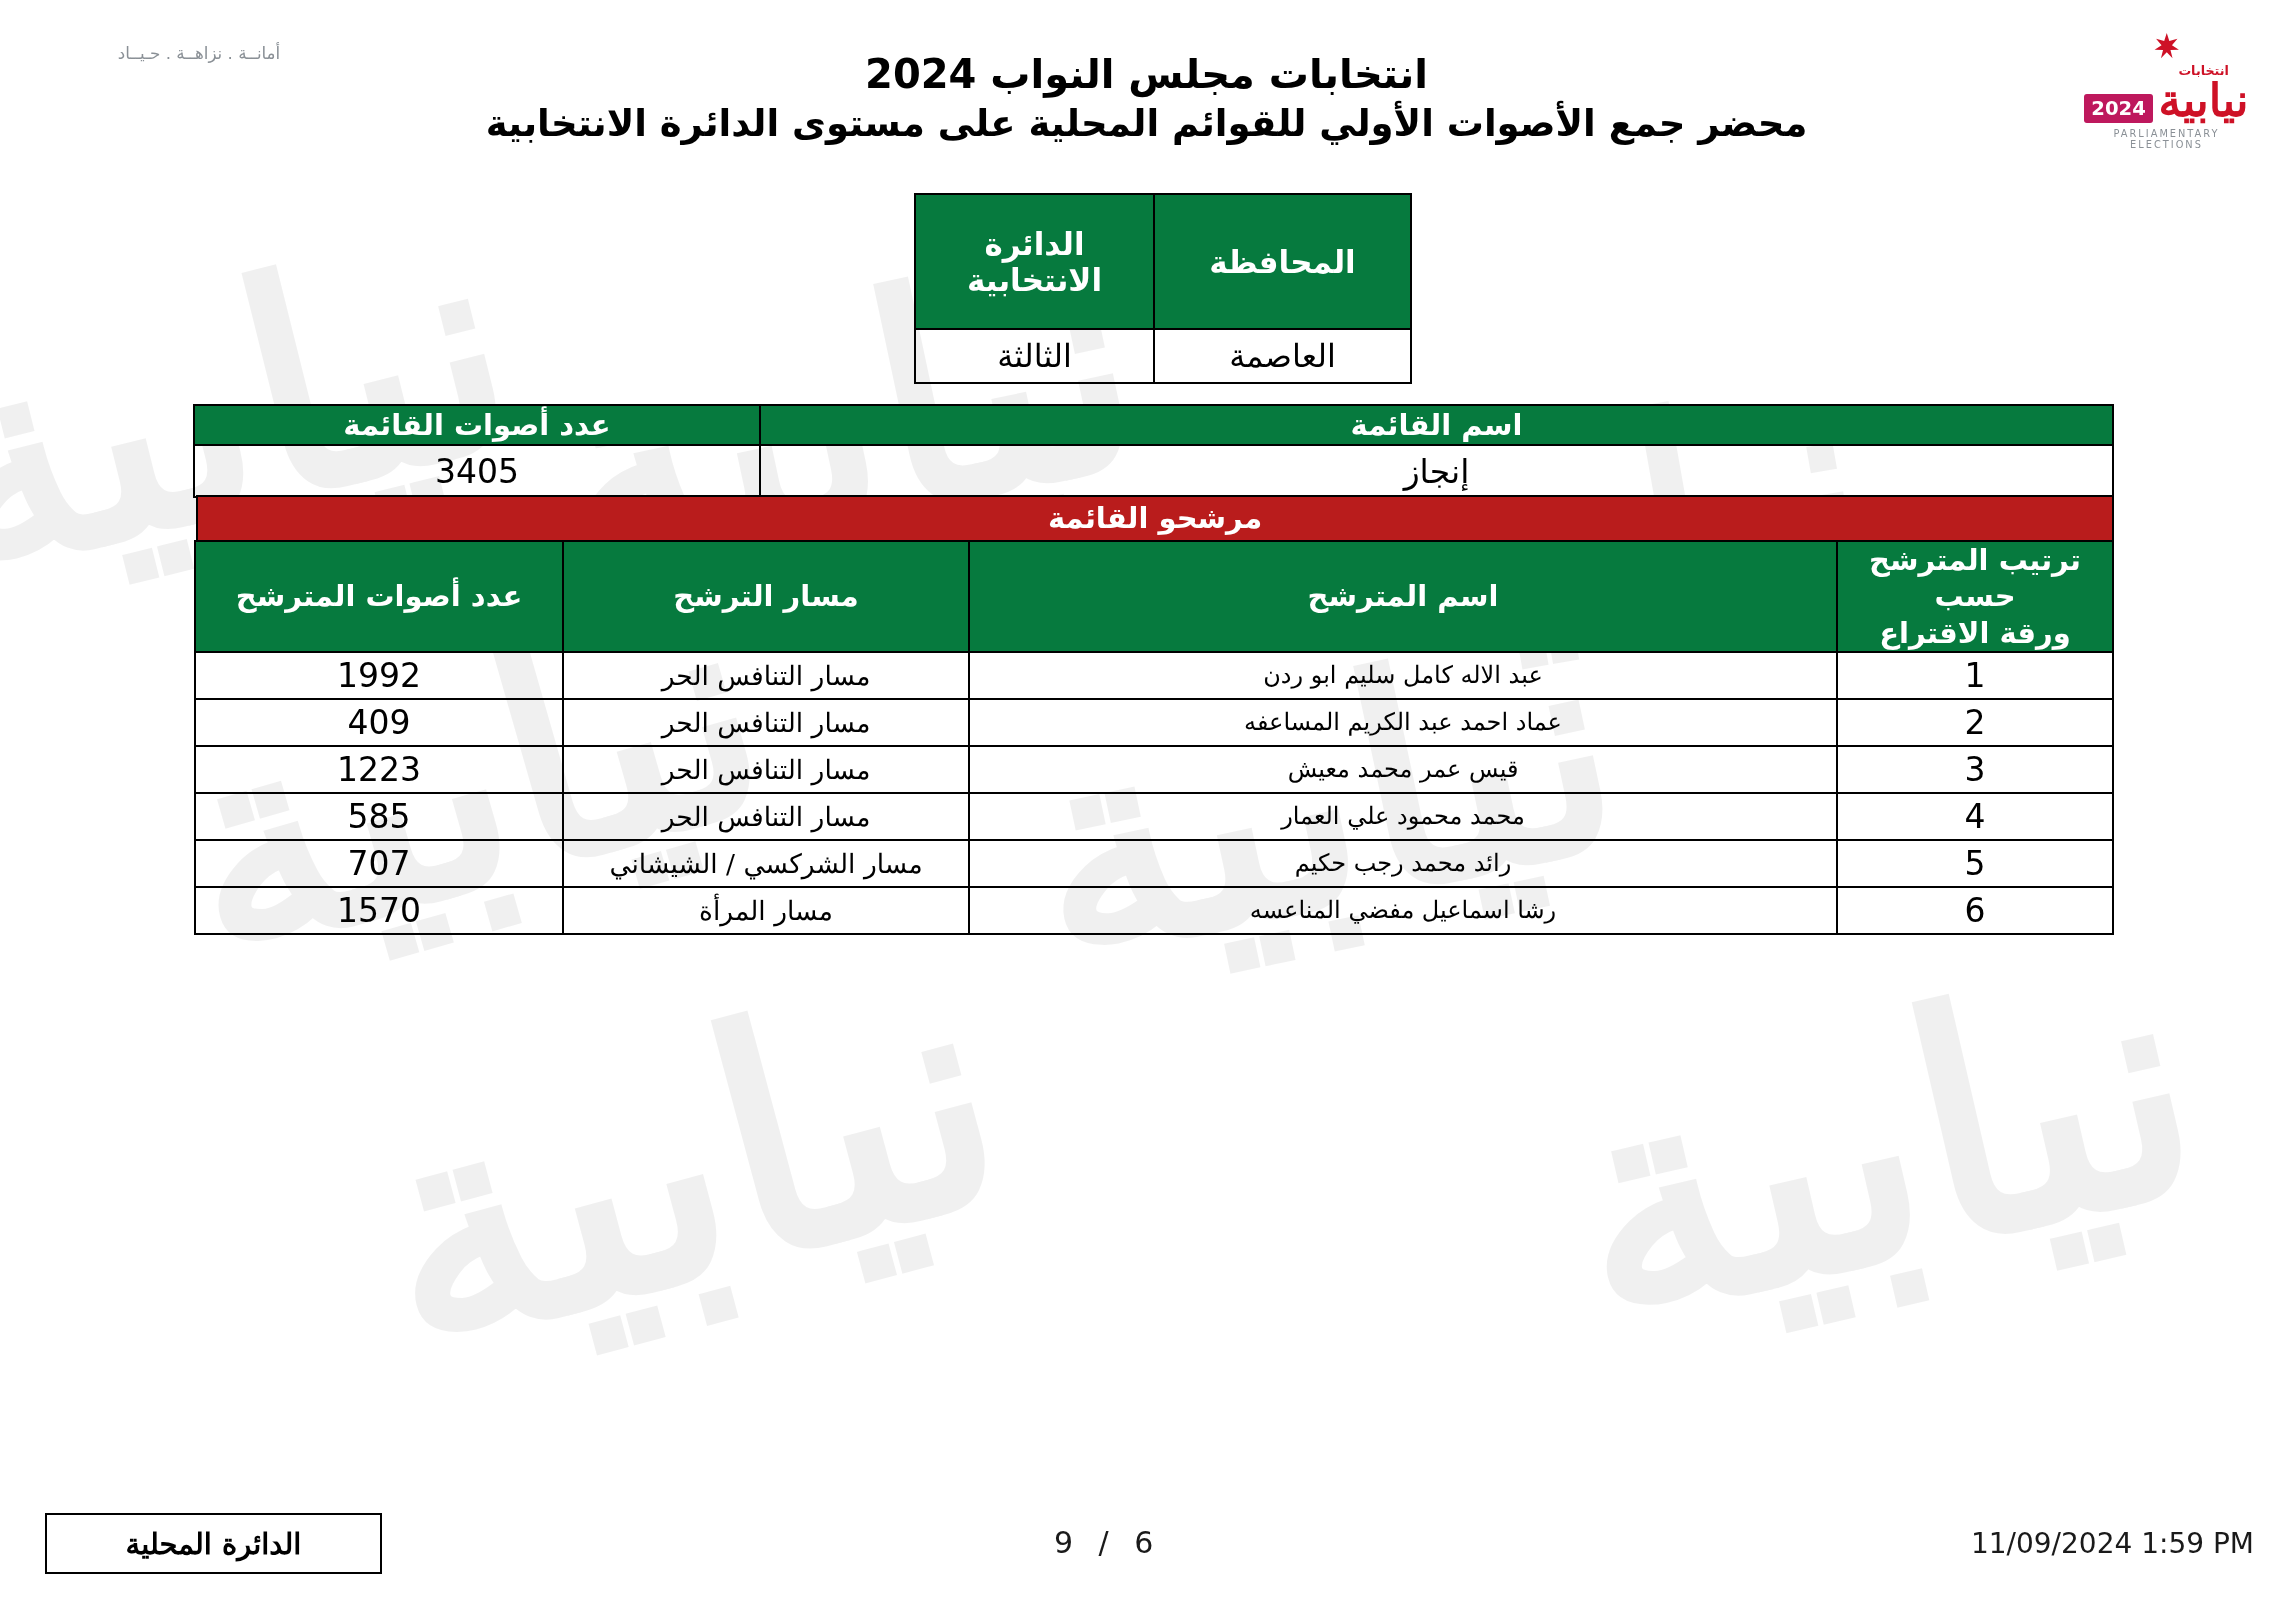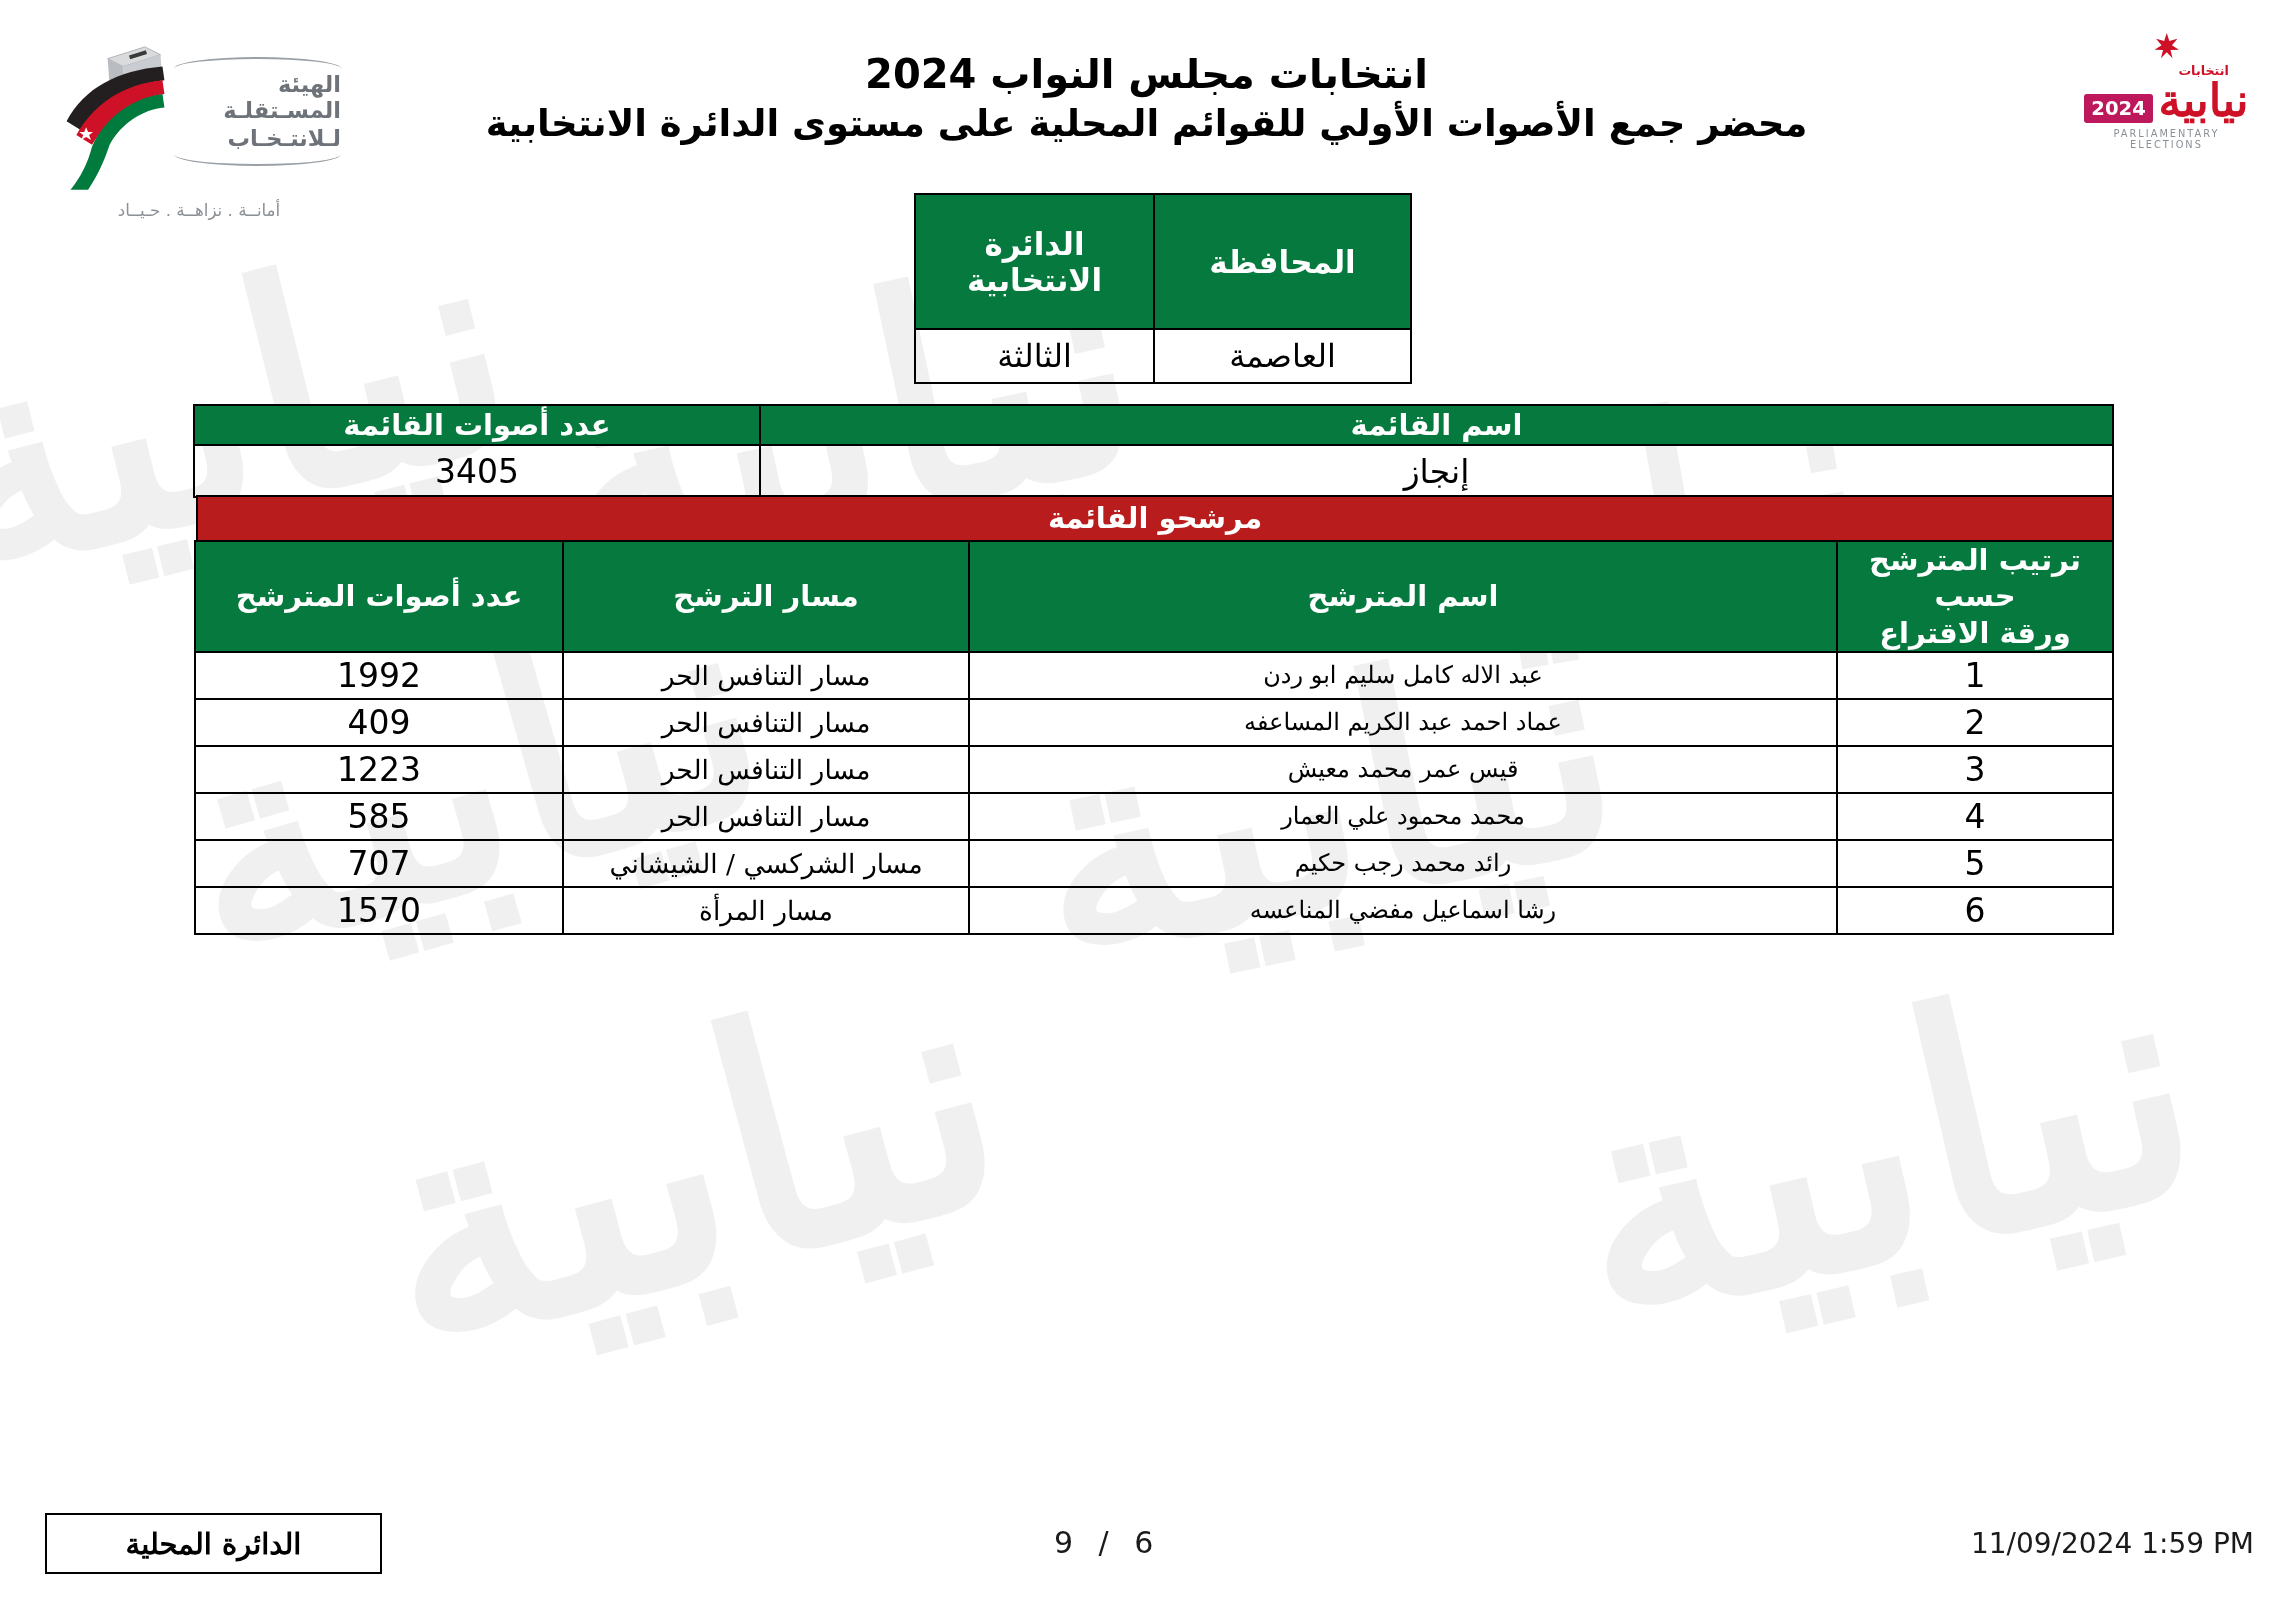--- a/index.html
+++ b/index.html
@@ -111,41 +111,20 @@
     <span class="wm" style="left:1353px; top:372px;  font-size:255px; transform:rotate(-10deg);">نيابية</span>
     <span class="wm" style="left:176px;  top:608px;  font-size:294px; transform:rotate(-16deg);">نيابية</span>
     <span class="wm" style="left:1029px; top:627px;  font-size:294px; transform:rotate(-12deg);">نيابية</span>
     <span class="wm" style="left:372px;  top:980px; font-size:314px; transform:rotate(-15deg);">نيابية</span>
     <span class="wm" style="left:1568px; top:961px;  font-size:314px; transform:rotate(-13deg);">نيابية</span>
   </div>
 
   <div class="content">
 
     <div class="iec-logo">
-      <div class="iec-top">
-        <svg width="137" height="157" viewBox="0 0 140 160">
-
-          <polygon points="62,26 100,14 116,22 78,34" fill="#d9dbdd" stroke="#aeb2b6" stroke-width="1"></polygon>
-          <polygon points="62,26 78,34 80,62 64,54" fill="#b9bdc1"></polygon>
-          <polygon points="78,34 116,22 118,50 80,62" fill="#c9ccd0"></polygon>
-          <rect x="84" y="20" width="18" height="4" transform="rotate(-17 93 22)" fill="#3a3a3a"></rect>
-
-          <path d="M118,34 C72,38 38,56 20,90 L36,100 C52,70 84,52 120,48 Z" fill="#231f20"></path>
-          <path d="M118,48 C78,52 48,72 30,104 L46,114 C62,88 88,66 120,62 Z" fill="#ce1126"></path>
-          <path d="M118,62 C86,66 58,88 46,116 C42,132 34,148 24,160 L42,160 C54,142 60,126 64,114 C76,92 98,78 120,76 Z" fill="#007a3d"></path>
-
-          <polygon points="40,96 42,101 47,101 43,104 45,109 40,106 35,109 37,104 33,101 38,101" fill="#ffffff"></polygon>
-        </svg>
-        <div class="iec-text">
-          <div class="iec-arc"></div>
-          <div class="iec-name1">الهيئة المسـتقلـة</div>
-          <div class="iec-name2">لـلانتـخـاب</div>
-          <div class="iec-arc flip"></div>
-        </div>
-      </div>
       <div class="iec-tagline">أمانــة . نزاهــة . حـيــاد</div>
     </div>
 
     <div class="naz-logo">
       <div class="naz-star">
         <svg width="25.5" height="25.5" viewBox="0 0 26 26">
           <polygon fill="#ce1126" points="13,0 15.6,8.2 23.9,5.9 18.3,12.4 25.4,17.2 16.8,17.4 18.9,25.7 13,19.5 7.1,25.7 9.2,17.4 0.6,17.2 7.7,12.4 2.1,5.9 10.4,8.2"></polygon>
         </svg>
       </div>
       <div class="naz-main">

